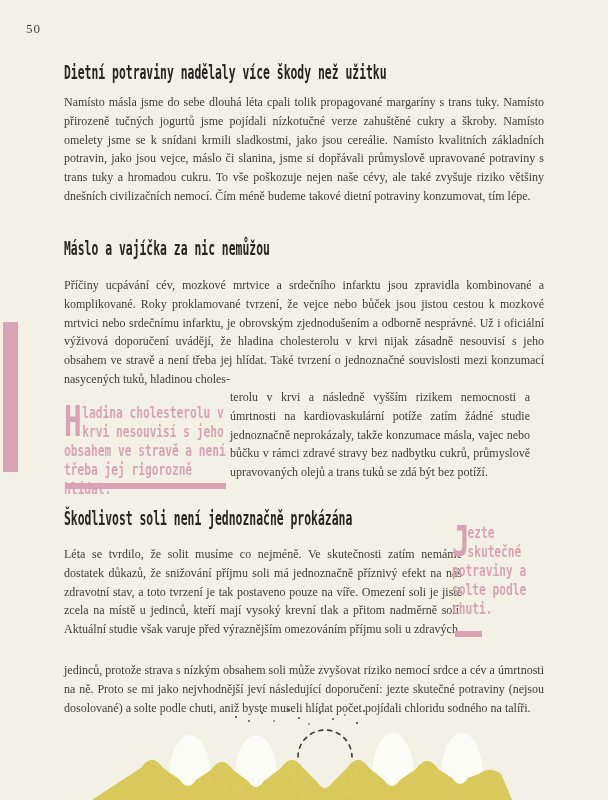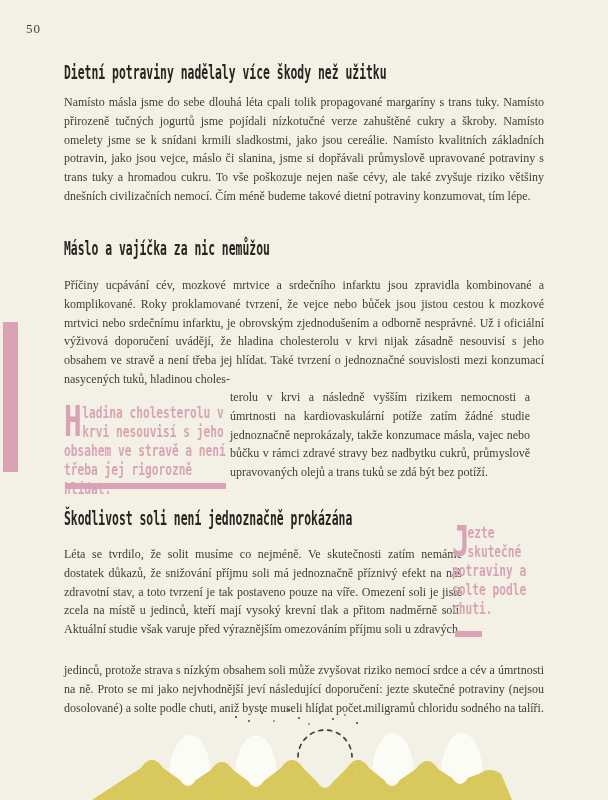--- a/index.html
+++ b/index.html
@@ -58,21 +58,21 @@
   <p class="body-text" style="left:64px; top:276px; width:480px;">Příčiny ucpávání cév, mozkové mrtvice a srdečního infarktu jsou zpravidla kombinované a komplikované. Roky proklamované tvrzení, že vejce nebo bůček jsou jistou cestou k mozkové mrtvici nebo srdečnímu infarktu, je obrovským zjednodušením a odborně nesprávné. Už i oficiální výživová doporučení uvádějí, že hladina cholesterolu v krvi nijak zásadně nesouvisí s jeho obsahem ve stravě a není třeba jej hlídat. Také tvrzení o jednoznačné souvislosti mezi konzumací nasycených tuků, hladinou choles-</p>
   <p class="body-text" style="left:230px; top:388px; width:300px;">terolu v krvi a následně vyšším rizikem nemocnosti a úmrtnosti na kardiovaskulární potíže zatím žádné studie jednoznačně neprokázaly, takže konzumace másla, vajec nebo bůčku v rámci zdravé stravy bez nadbytku cukrů, průmyslově upravovaných olejů a trans tuků se zdá být bez potíží.</p>
 
   <div class="pullquote" style="left:64px; top:403px; width:243px;">
     <span class="dropcap">H</span><span>ladina cholesterolu v krvi nesouvisí s jeho obsahem ve stravě a není třeba jej rigorozně hlídat.</span>
   </div>
   <div class="quote-underline" style="left:66px; top:483px; width:160px;"></div>
 
   <div class="heading" style="left:64px; top:508px;">Škodlivost soli není jednoznačně prokázána</div>
   <p class="body-text" style="left:64px; top:545px; width:398px;">Léta se tvrdilo, že solit musíme co nejméně. Ve skutečnosti zatím nemáme dostatek důkazů, že snižování příjmu soli má jednoznačně příznivý efekt na náš zdravotní stav, a toto tvrzení je tak postaveno pouze na víře. Omezení soli je jistě zcela na místě u jedinců, kteří mají vysoký krevní tlak a přitom nadměrně solí. Aktuální studie však varuje před výraznějším omezováním příjmu soli u zdravých</p>
-  <p class="body-text" style="left:64px; top:661px; width:480px;">jedinců, protože strava s nízkým obsahem soli může zvyšovat riziko nemocí srdce a cév a úmrtnosti na ně. Proto se mi jako nejvhodnější jeví následující doporučení: jezte skutečné potraviny (nejsou dosolované) a solte podle chuti, aniž byste museli hlídat počet miligramů chloridu sodného na talíři.</p>
+  <p class="body-text" style="left:64px; top:661px; width:480px;">jedinců, protože strava s nízkým obsahem soli může zvyšovat riziko nemocí srdce a cév a úmrtnosti na ně. Proto se mi jako nejvhodnější jeví následující doporučení: jezte skutečné potraviny (nejsou dosolované) a solte podle chuti, aniž byste museli hlídat počet pojídali chloridu sodného na talíři.</p>
 
   <div class="pullquote" style="left:452px; top:523px; width:143px;">
     <span class="dropcap" style="width:22px;">J</span><span>ezte skutečné potraviny a solte podle chuti.</span>
   </div>
   <div class="quote-underline" style="left:455px; top:631px; width:27px;"></div>
 
   <svg class="illustration" width="608" height="100" viewBox="0 0 608 100">
     <defs>
       <filter id="grain" x="-5%" y="-5%" width="110%" height="110%">
         <feTurbulence type="fractalNoise" baseFrequency="0.9" numOctaves="2" result="n"></feTurbulence>

